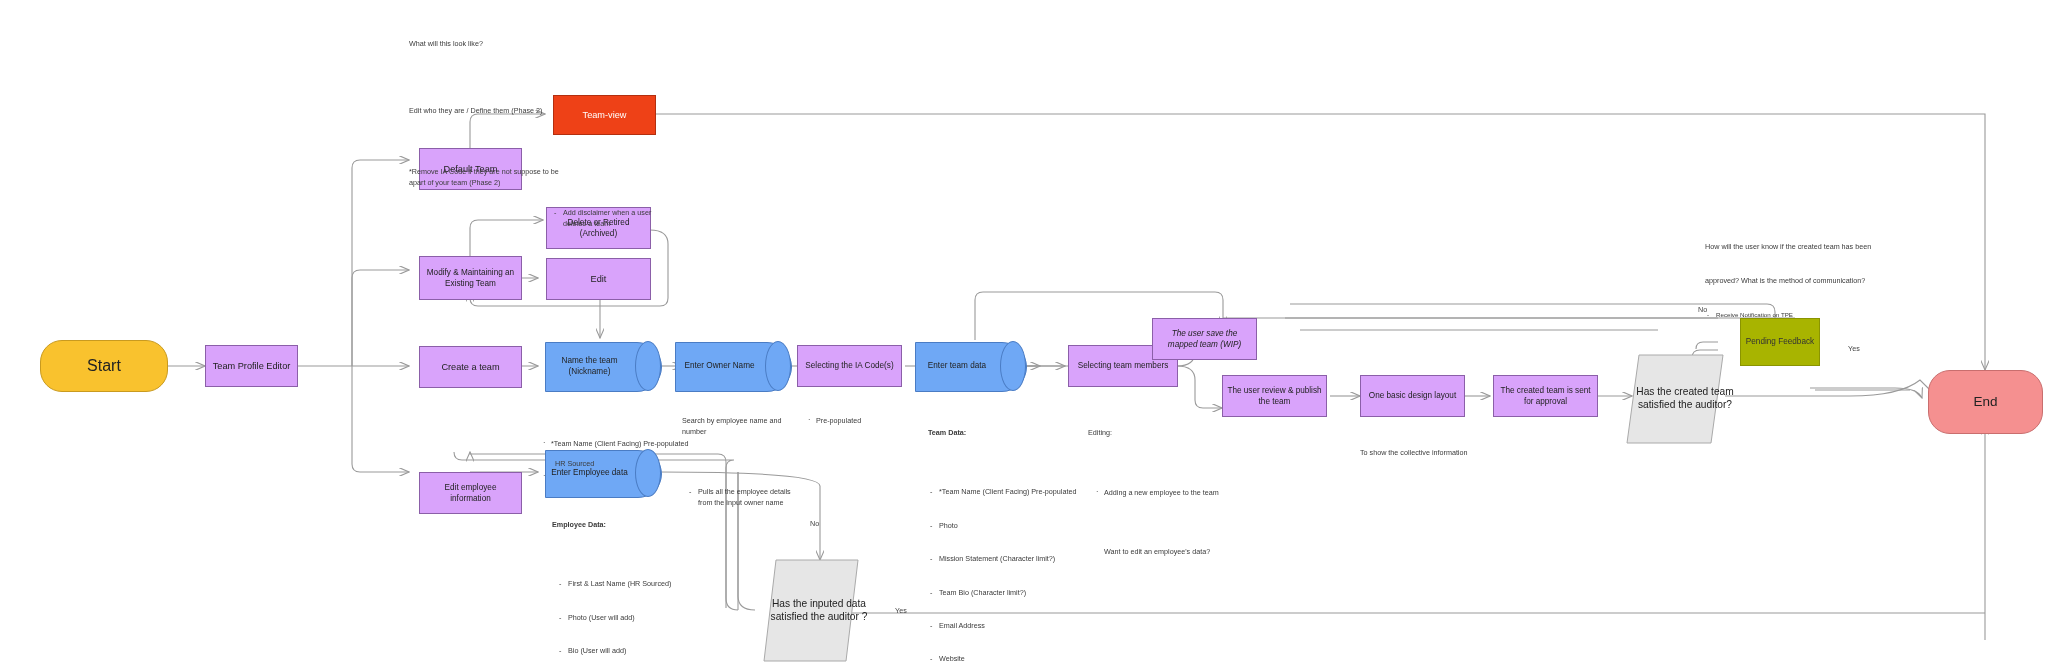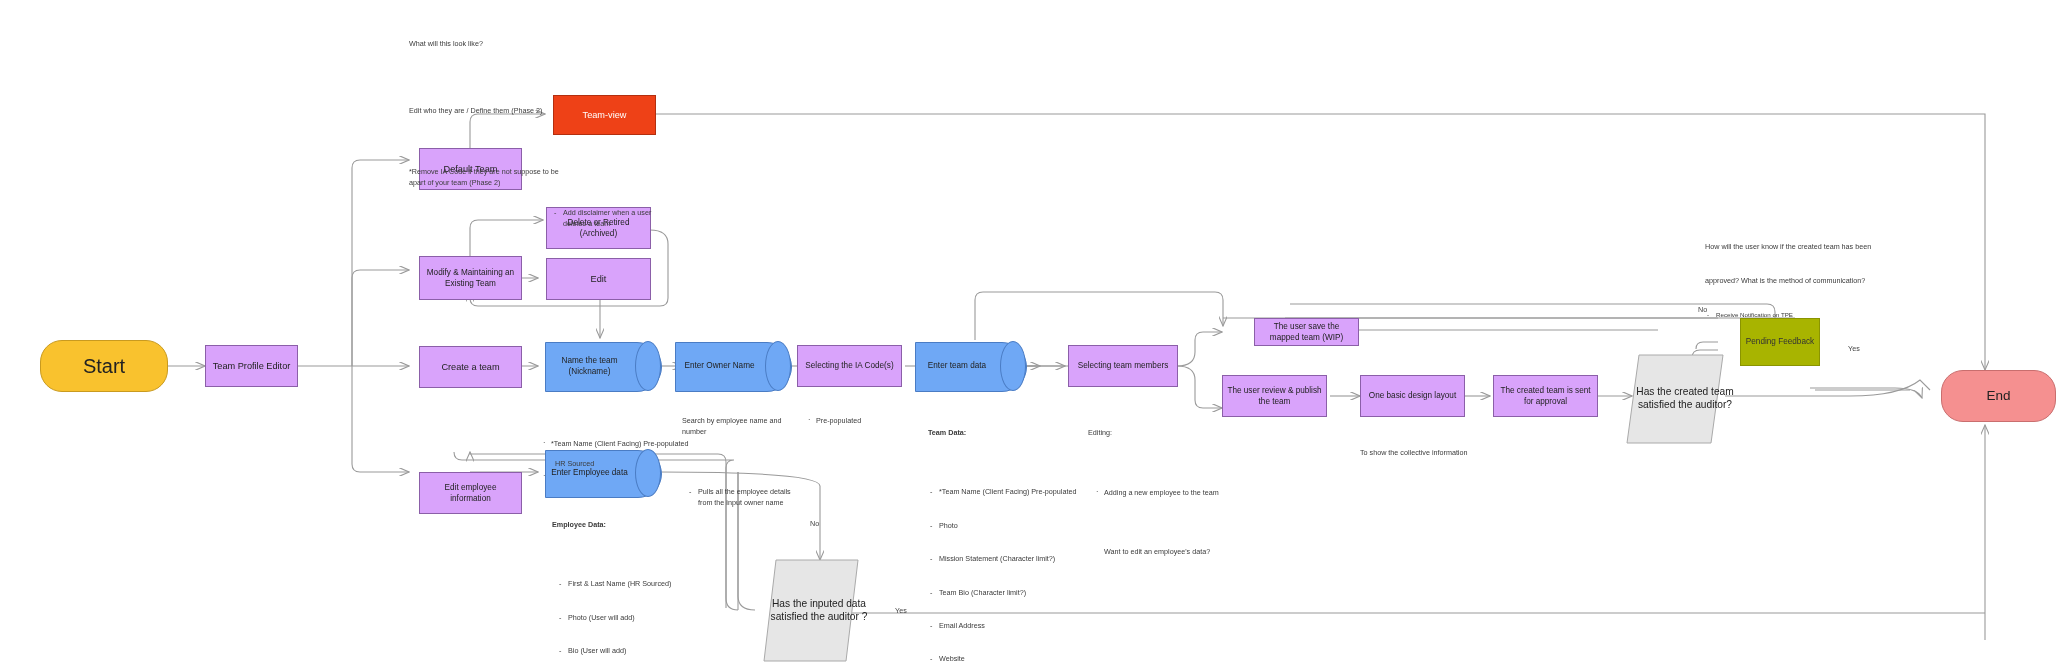--- a/index.html
+++ b/index.html
@@ -32,21 +32,21 @@
        line-height:1.25;color:#222;}
 
   .note{position:absolute;color:#3a3a3a;line-height:1.55;white-space:pre-wrap;}
   .note ul{margin:0;padding-left:11px;list-style:none;}
   .note ul li{position:relative;padding-left:0;}
   .note ul li:before{content:"·";position:absolute;left:-8px;top:-1px;}
   .note ul.dash li:before{content:"-";left:-9px;top:0;}
 
   .elabel{position:absolute;color:#444;}
   .fs6{font-size:6.2px}.fs7{font-size:7.2px}.fs8{font-size:8.2px}
-  .fs9{font-size:9.2px}.fs10{font-size:10.2px}.fs13{font-size:13.5px}.fs16{font-size:20px}
+  .fs9{font-size:9.2px}.fs10{font-size:10.2px}.fs13{font-size:13.5px}.fs16{font-size:16px}
 </style>
 </head>
 <body>
 
 <div id="canvas">
 
   <svg class="edges" viewBox="0 0 2070 672">
     <defs>
       <marker id="ah" markerWidth="10" markerHeight="8" refX="9" refY="4" orient="auto">
         <path d="M0,0 L9,4 L0,8" fill="none" stroke="#9a9a9a" stroke-width="1"></path>
@@ -176,21 +176,21 @@
   <div class="cyl" style="left:915px;top:342px;width:110px;height:48px;">
     <div class="cylbody"></div>
     <div class="cylcap"></div>
     <div class="cyltext fs8">Enter team data</div>
   </div>
 
   <div class="node proc fs8" style="left:1068px;top:345px;width:110px;height:42px;">
     <span>Selecting team members</span>
   </div>
 
-  <div class="node proc fs8" style="left:1254px;top:318px;width:105px;height:28px;padding:0 4px;">
+  <div class="node proc fs8" style="left:1152px;top:318px;width:105px;height:42px;padding:0 4px;font-style:italic;">
     <span>The user save the mapped team (WIP)</span>
   </div>
 
   <div class="node proc fs8" style="left:1222px;top:375px;width:105px;height:42px;padding:0 4px;">
     <span>The user review &amp; publish the team</span>
   </div>
 
   <div class="node proc fs8" style="left:1360px;top:375px;width:105px;height:42px;padding:0 4px;">
     <span>One basic design layout</span>
   </div>
@@ -203,21 +203,21 @@
     <svg class="parashape" viewBox="0 0 100 92" preserveAspectRatio="none">
       <path d="M14,2 L98,2 L86,90 L2,90 Z" fill="#E6E6E6" stroke="#aaaaaa" stroke-width="1"></path>
     </svg>
     <div class="paratext fs10" style="padding:0 10px;">Has the created team satisfied the auditor?</div>
   </div>
 
   <div class="node pending fs8" style="left:1740px;top:318px;width:80px;height:48px;">
     <span>Pending Feedback</span>
   </div>
 
-  <div class="node endcap fs13" style="left:1928px;top:370px;width:115px;height:52px;margin-left:13px;">
+  <div class="node endcap fs13" style="left:1928px;top:370px;width:115px;height:64px;">
     <span>End</span>
   </div>
 
   <div class="node proc fs8" style="left:419px;top:452px;width:103px;height:42px;padding:0 4px;margin-top:20px;">
     <span>Edit employee information</span>
   </div>
 
   <div class="cyl" style="left:545px;top:450px;width:115px;height:46px;">
     <div class="cylbody"></div>
     <div class="cylcap"></div>

